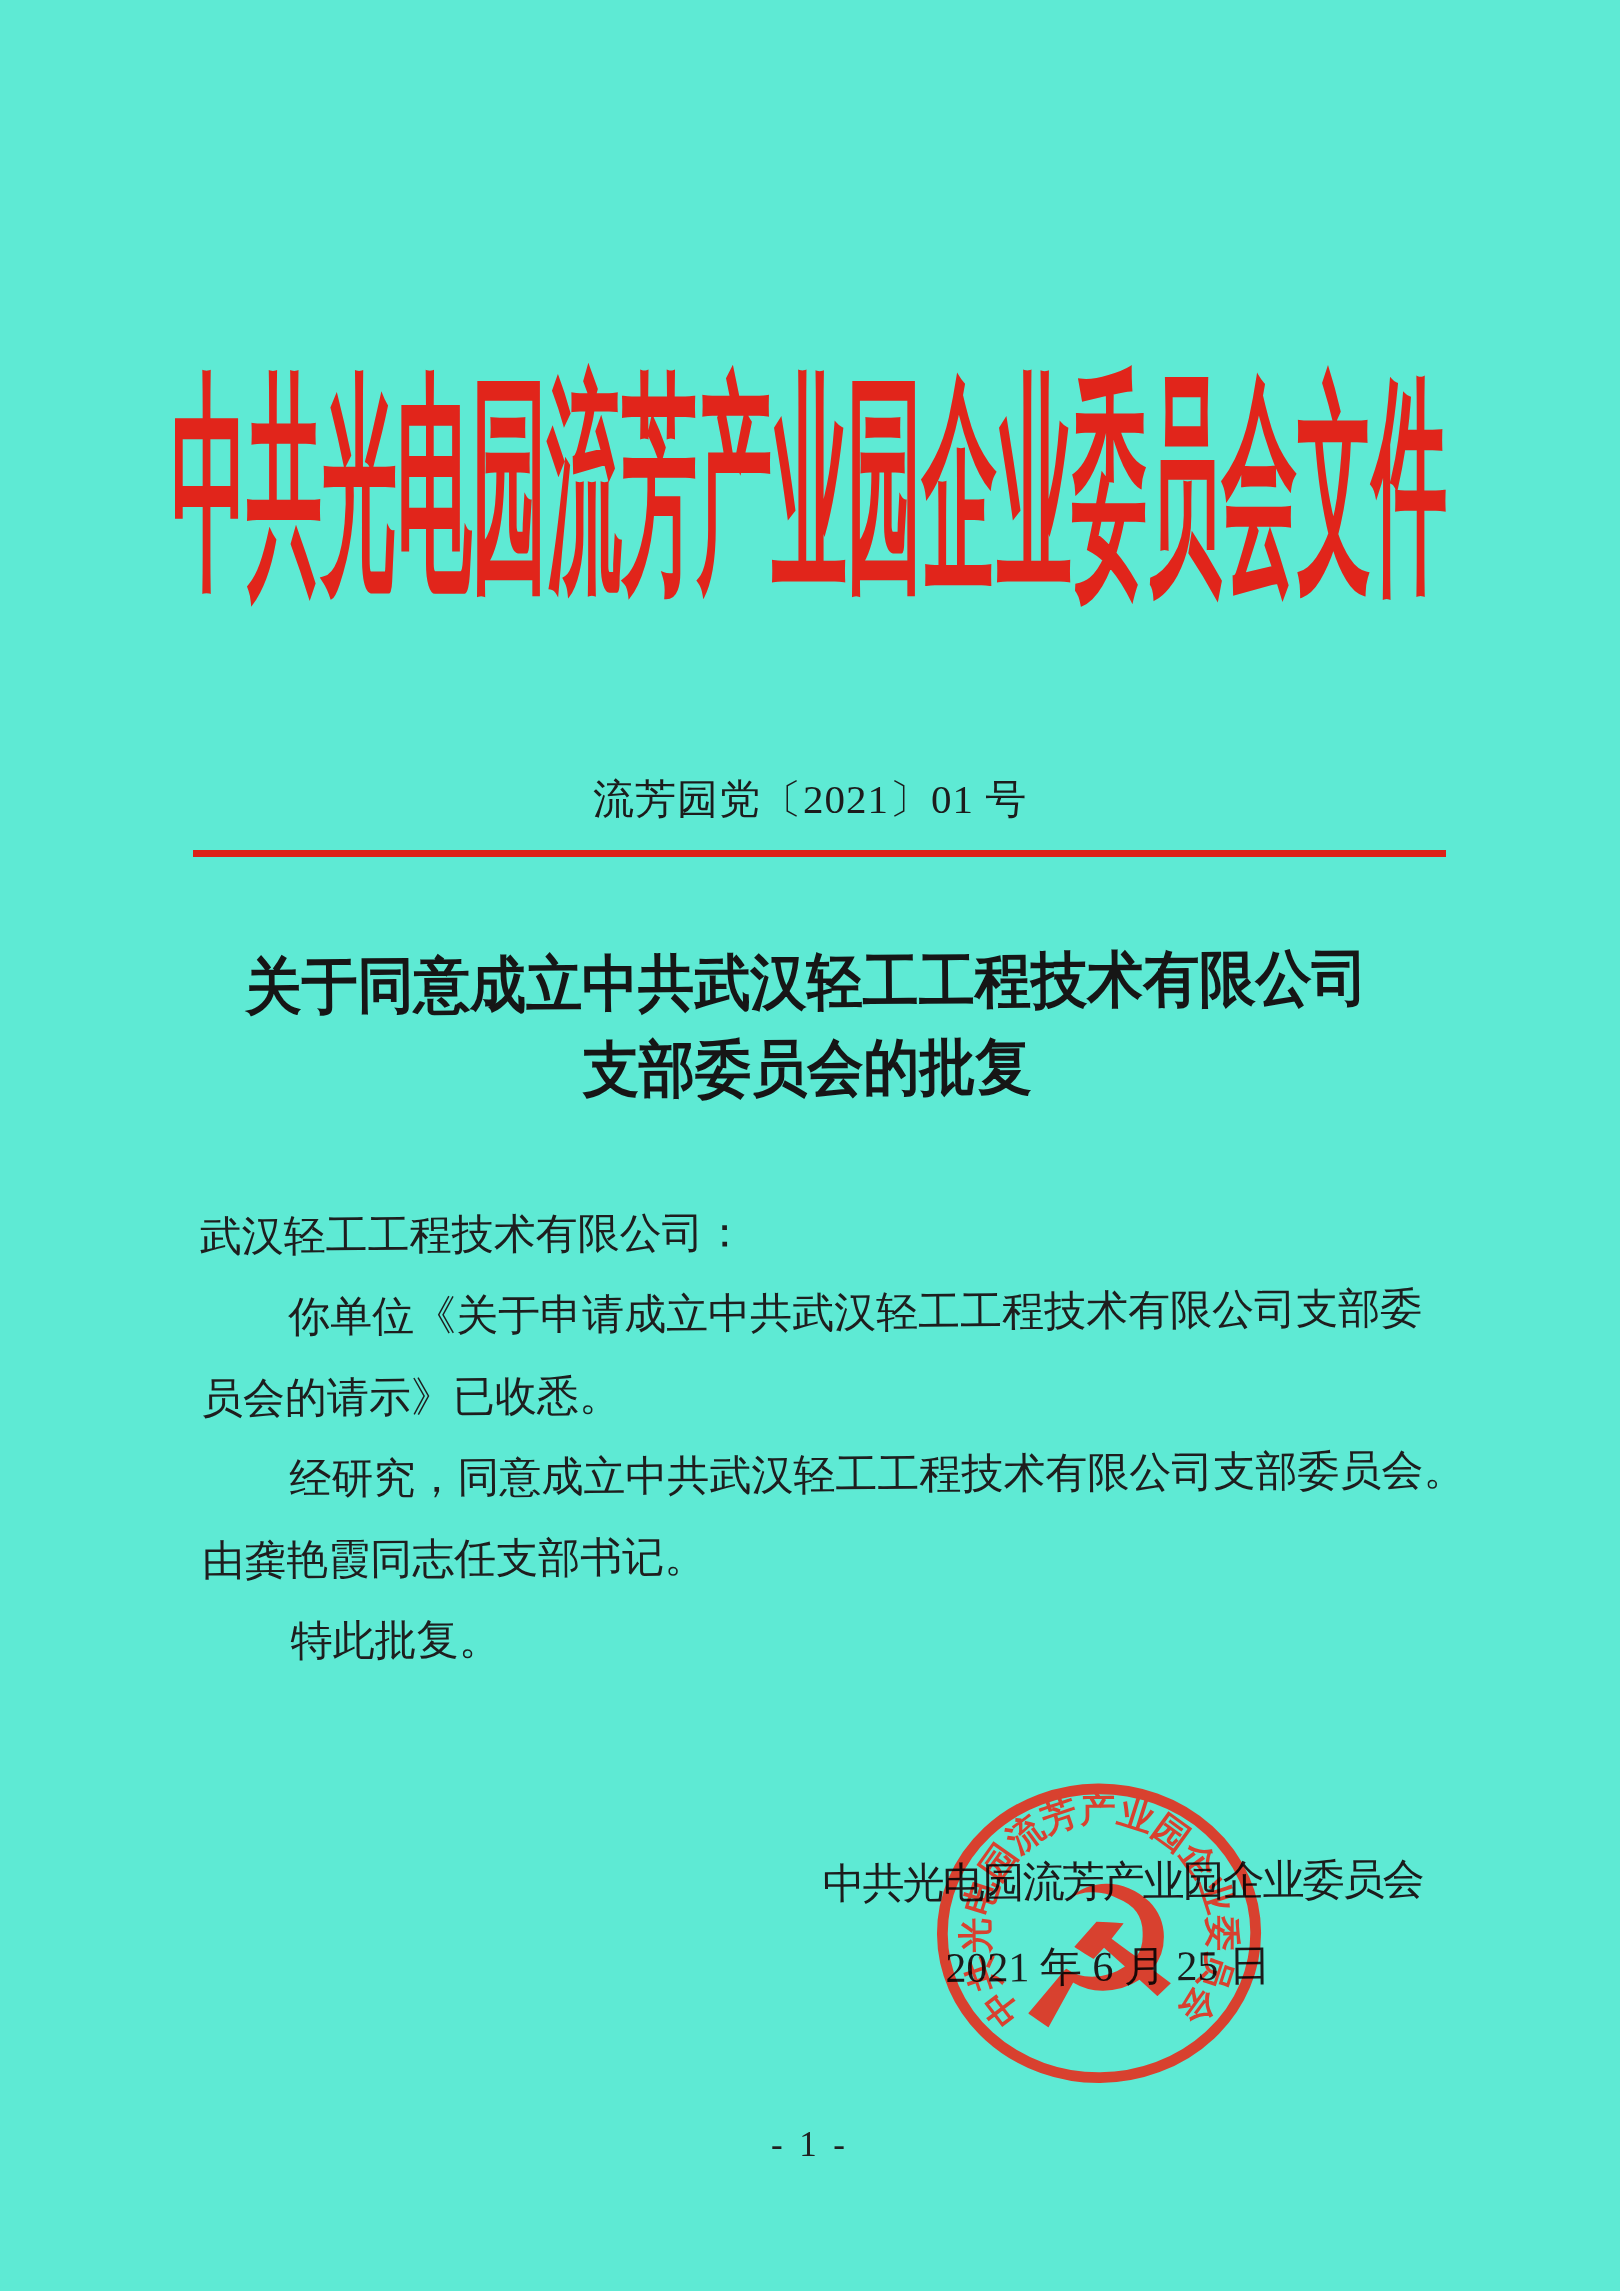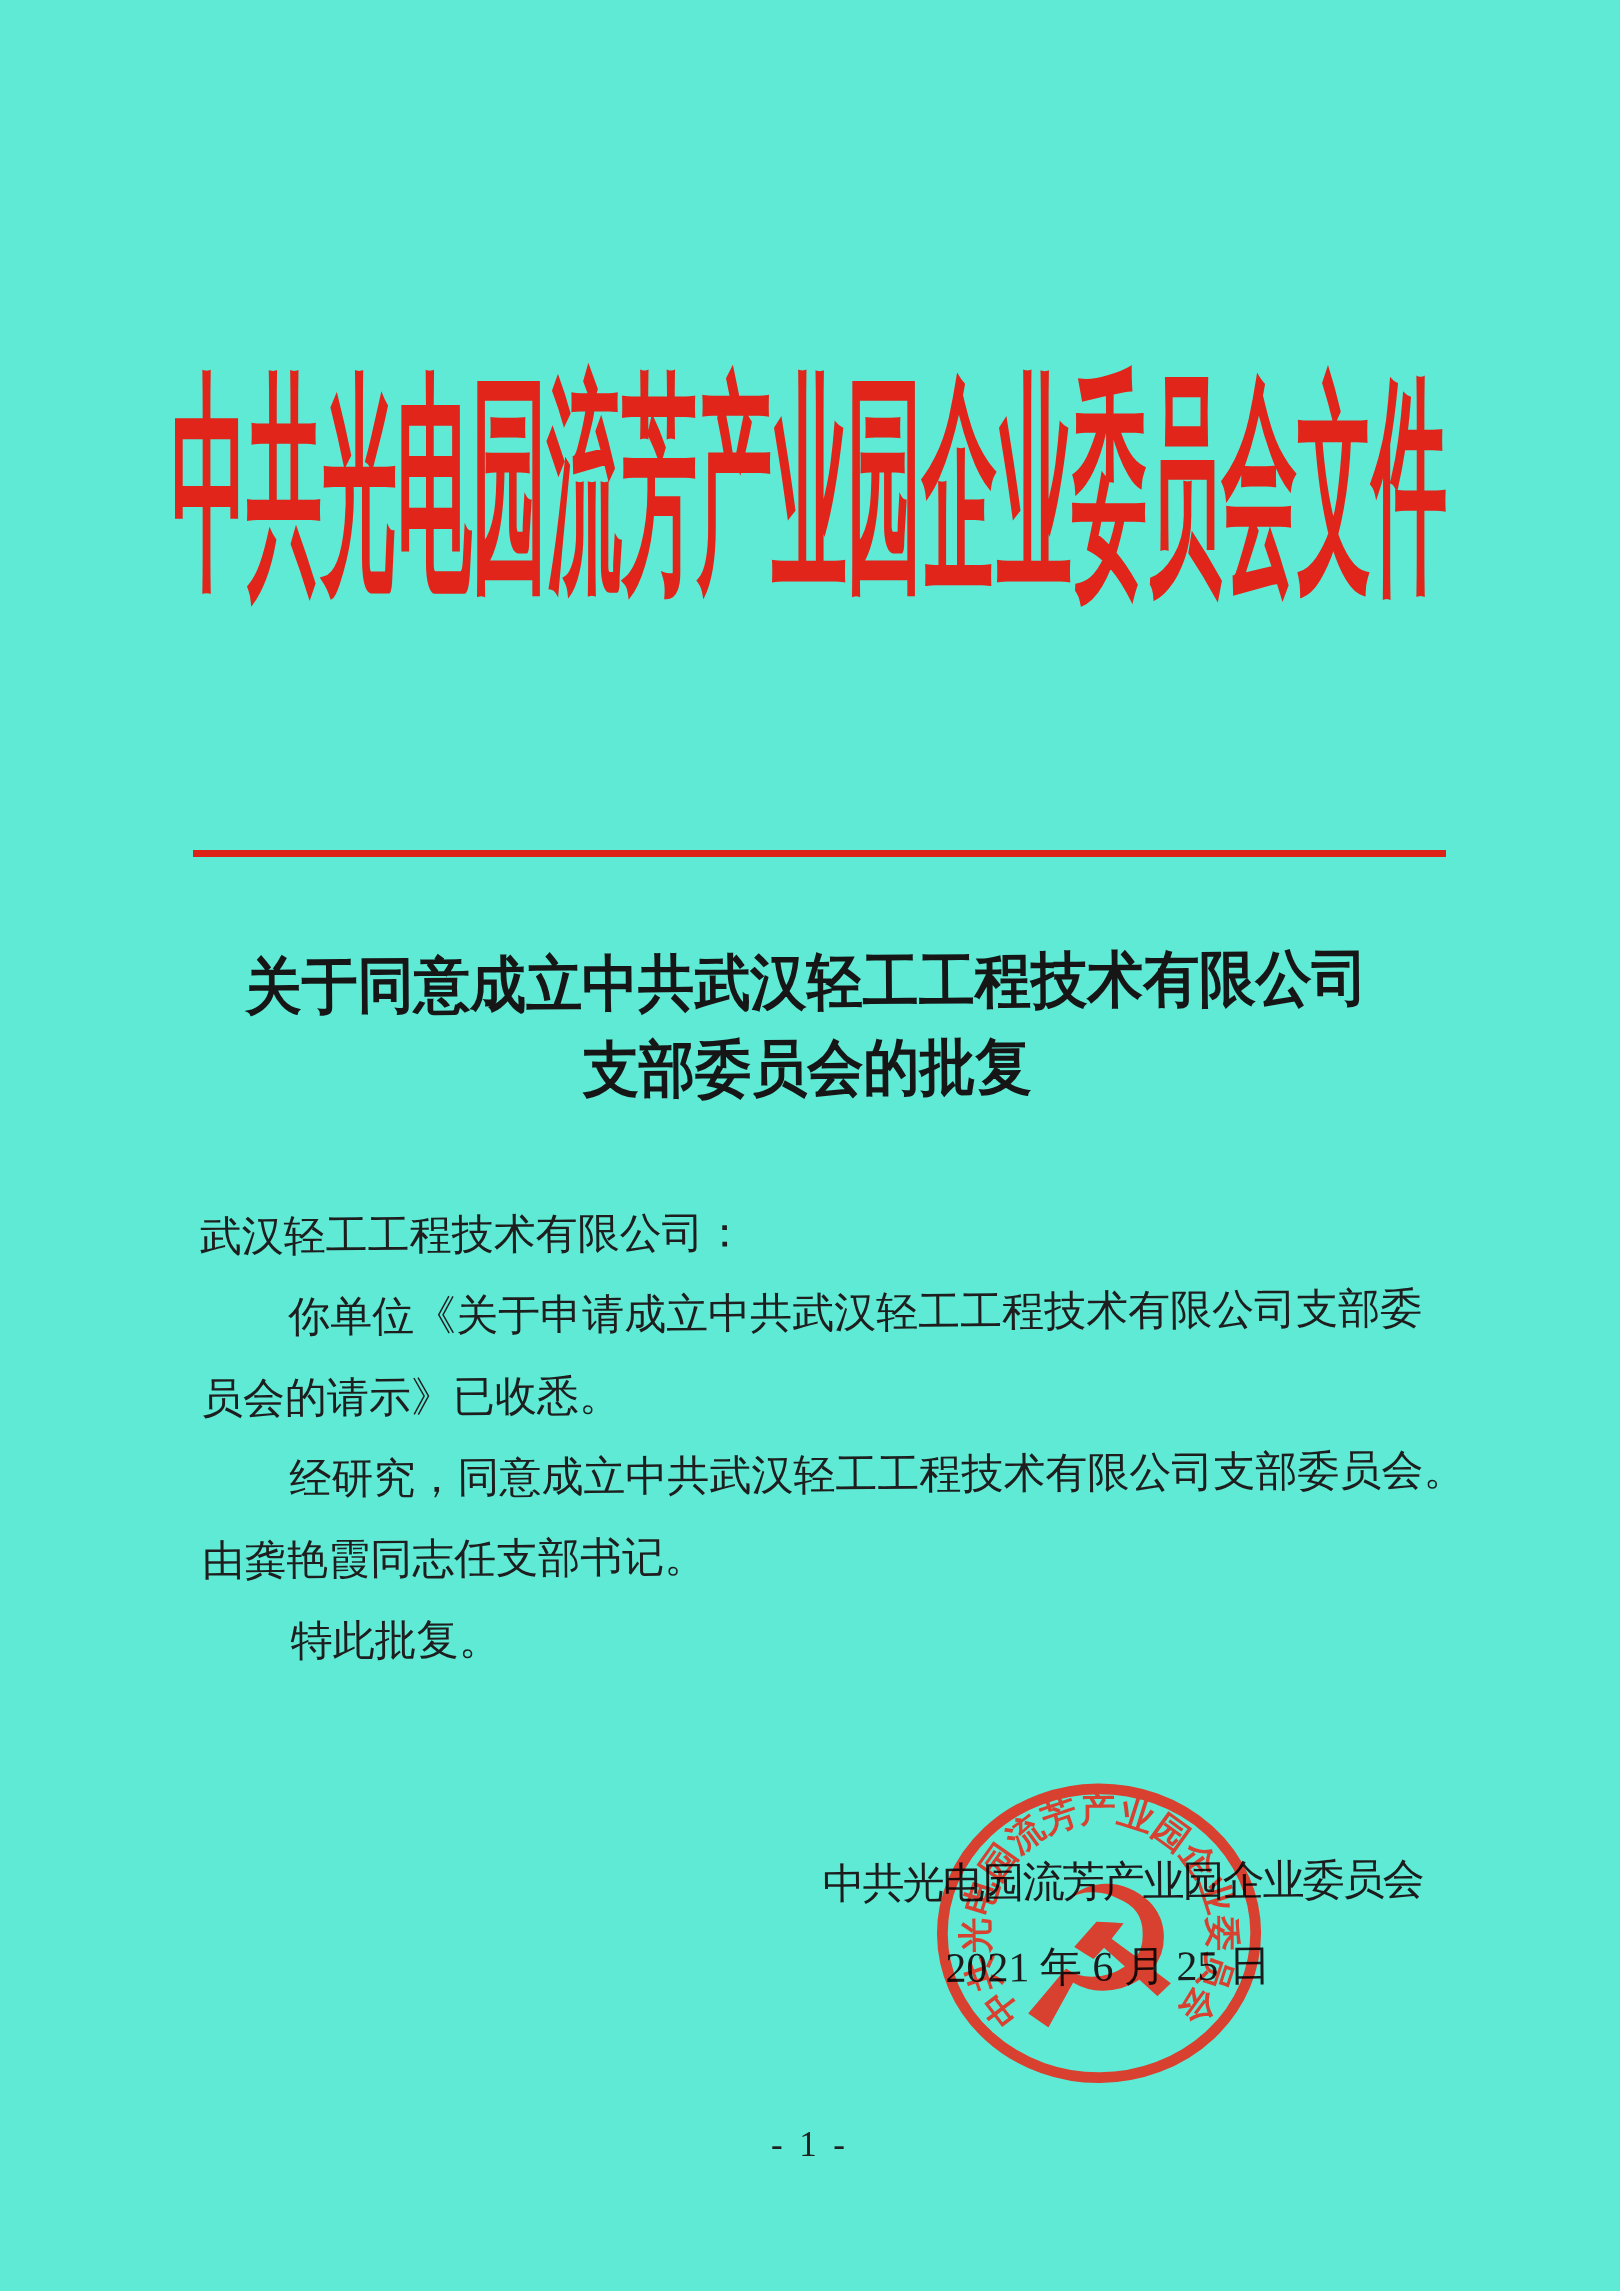--- a/index.html
+++ b/index.html
@@ -90,20 +90,21 @@
     color:#202020;
   }
 </style>
 </head>
 <body>
 
 <div class="page">
 
   <div class="banner">中共光电园流芳产业园企业委员会文件</div>
 
+  <div class="doc-number">流芳园党〔2021〕01 号</div>
 
   <div class="red-rule"></div>
 
   <div class="tilt">
 
     <div class="title">
       <div class="tline">关于同意成立中共武汉轻工工程技术有限公司</div>
       <div class="tline">支部委员会的批复</div>
     </div>
 

